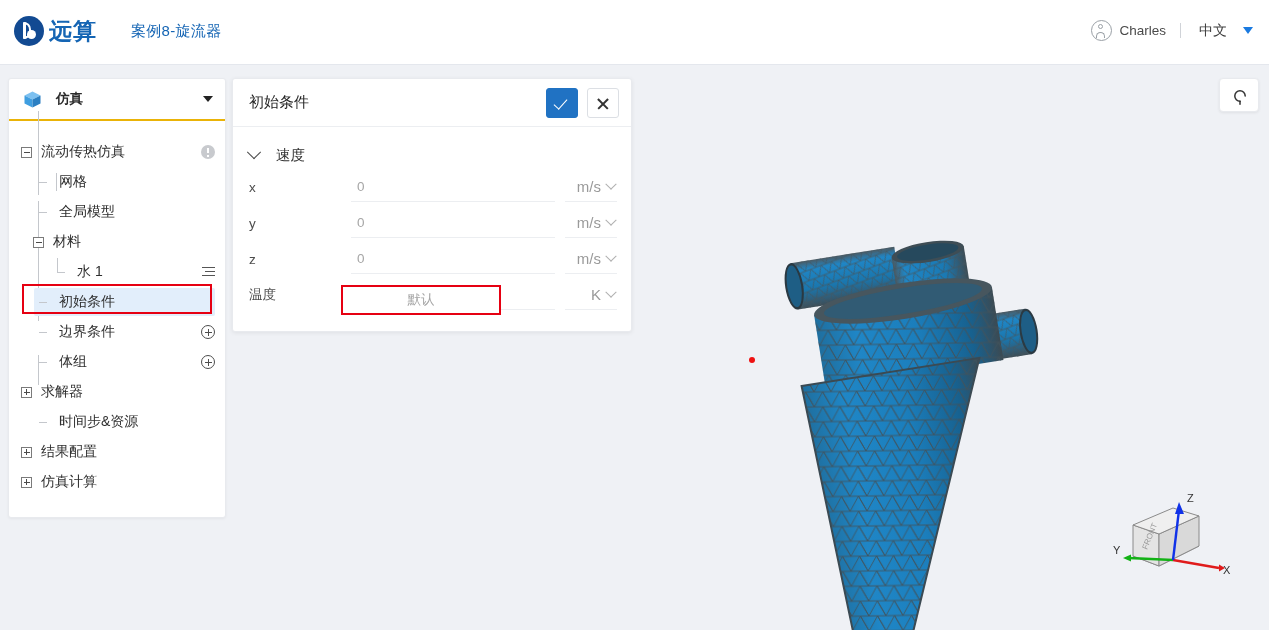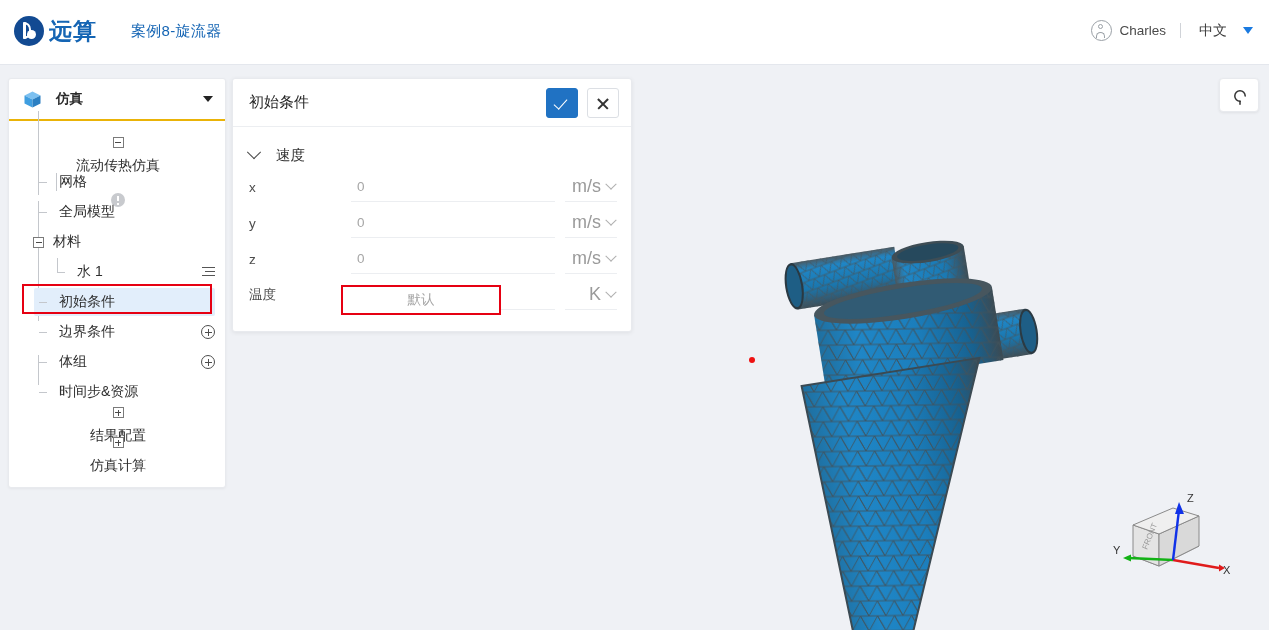--- a/index.html
+++ b/index.html
@@ -223,21 +223,21 @@
     width: 8px; height: 1px;
     background: #c4c7cc;
   }
   .tline.elbow::after {
     content: "";
     position: absolute;
     left: 0px; top: -9px;
     width: 1px; height: 14px;
     background: #c4c7cc;
   }
-  .lvl0 { padding-left: 12px; gap: 9px; flex-direction: column; }
+  .lvl0 { padding-left: 12px; gap: 9px; }
   .lvl1 { padding-left: 30px; gap: 9px; }
   .lvl2 { padding-left: 48px; gap: 9px; }
   .vstem {
     position: absolute;
     background: #c4c7cc;
     width: 1px;
   }
   .row-spacer { flex: 1; }
   .warn-icon {
     width: 14px; height: 14px;
@@ -431,21 +431,21 @@
     display: flex;
     align-items: center;
     justify-content: flex-end;
     gap: 6px;
     border-bottom: 1px solid #eceef1;
     box-sizing: border-box;
     flex: none;
     padding-right: 2px;
   }
   .unit-label {
-    font-size: 18px;
+    font-size: 15px;
     color: #9a9a9a;
     margin-left: 33px;
   }
   .chev-sm {
     width: 7px; height: 7px;
     border: solid #b0b0b0;
     border-width: 0 1.3px 1.3px 0;
     transform: rotate(45deg) translate(-2px,-2px);
     flex: none;
   }
@@ -690,20 +690,24 @@
         <span class="plus-circle"></span>
       </div>
 
       <div class="tree-row lvl1">
         <span class="tline"></span>
         <span class="lbl">体组</span>
         <span class="row-spacer"></span>
         <span class="plus-circle"></span>
       </div>
 
+      <div class="tree-row lvl0">
+        <span class="expander plus"></span>
+        <span class="lbl">求解器</span>
+      </div>
 
       <div class="tree-row lvl1">
         <span class="tline"></span>
         <span class="lbl">时间步&amp;资源</span>
       </div>
 
       <div class="tree-row lvl0">
         <span class="expander plus"></span>
         <span class="lbl">结果配置</span>
       </div>

